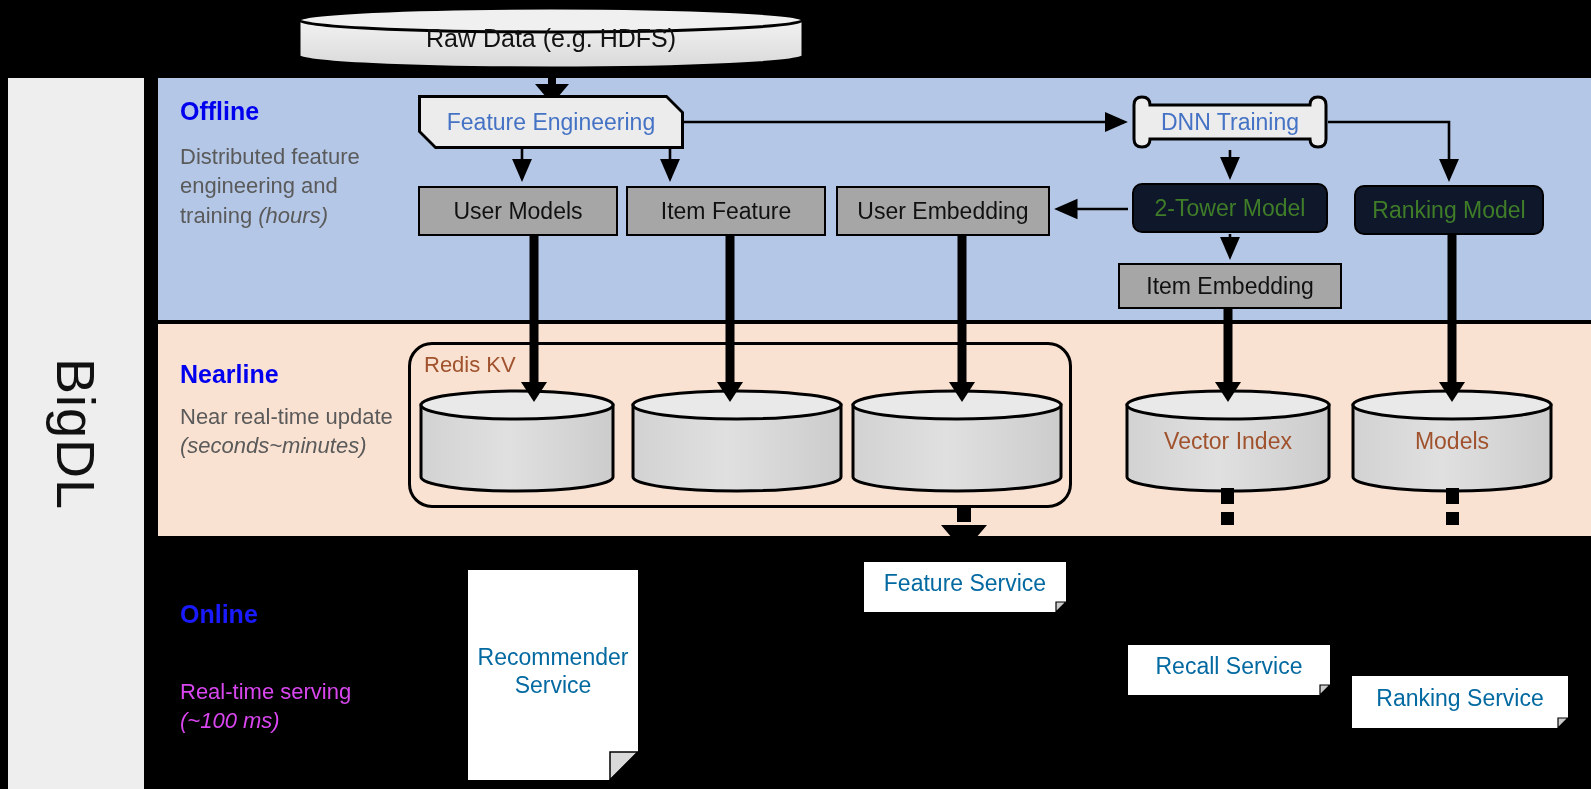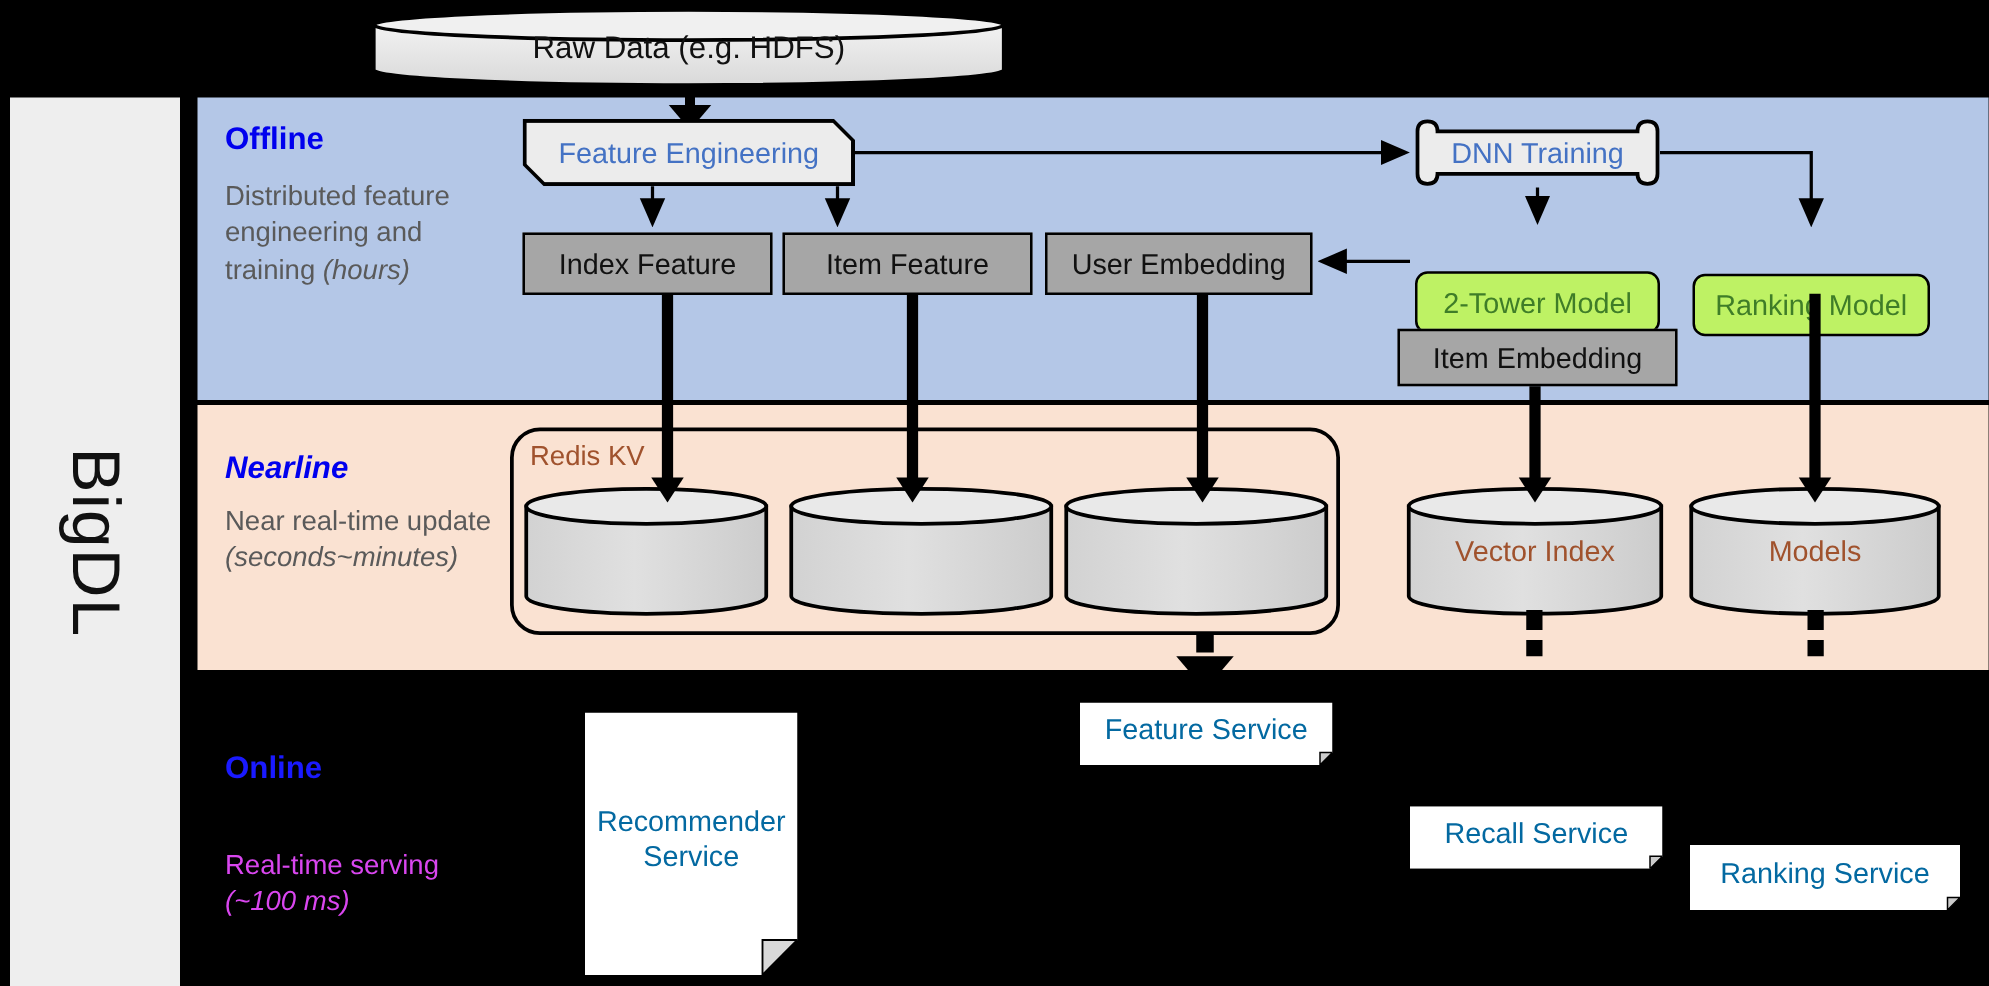--- a/index.html
+++ b/index.html
@@ -31,36 +31,36 @@
     letter-spacing:1px;
   }
 
   
   .band-title { position:absolute; font-size:25px; color:#0000ee; font-weight:600; }
   .band-sub   { position:absolute; font-size:22px; color:#5a5a5a; line-height:1.33; width:230px; }
   .band-sub em { font-style:italic;margin-top:48px; }
 
   #t-offline  { left:180px; top:97px; }
   #s-offline  { left:180px; top:142px; }
-  #t-nearline { left:180px; top:360px;font-style:italic; }
+  #t-nearline { left:180px; top:360px; }
   #s-nearline { left:180px; top:402px; width:250px; }
   #t-online   { left:180px; top:600px; color:#1a1aff; }
   #s-online   { left:180px; top:677px; color:#d946ef; }
 
   
   .node {
     position:absolute;
     display:flex; align-items:center; justify-content:center;
     text-align:center;
     border:2.5px solid #000;
     font-size:23px;
     z-index:5;
   }
   .gray  { background:#a6a6a6; color:#111; }
-  .light { background:#bef264;margin-top:34px; }
+  .light { background:#0f172a; }
   .blue-txt  { color:#4472c4;text-align:center; }
   .green-txt { color:#3f7d28; }
   .chamfer-outer {
     position:absolute; background:#000;
     clip-path: polygon(0 0, calc(100% - 17px) 0, 100% 17px, 100% 100%, 17px 100%, 0 calc(100% - 17px));
     z-index:5;
   }
   .chamfer-inner {
     position:absolute; left:3px; top:3px; right:3px; bottom:3px;
     background:#ececec;
@@ -154,21 +154,21 @@
 
   <div class="scallop-outer" style="left:1132px; top:95px; width:196px; height:54px;">
     <svg class="scallop-svg" width="196" height="54" viewBox="0 0 196 54">
       <path d="M2,10 Q2,2 10,2 Q18,2 18,10 L178,10 Q178,2 186,2 Q194,2 194,10
                L194,44 Q194,52 186,52 Q178,52 178,44 L18,44 Q18,52 10,52 Q2,52 2,44 Z" fill="#ececec" stroke="#000" stroke-width="3"></path>
     </svg>
     <div class="scallop-label blue-txt">DNN Training</div>
   </div>
 
   <div class="node gray" style="left:418px; top:186px; width:200px; height:50px;">
-    <span>Index Feature</span>
+    <span>User Models</span>
   </div>
   <div class="node gray" style="left:626px; top:186px; width:200px; height:50px;">
     <span>Item Feature</span>
   </div>
   <div class="node gray" style="left:836px; top:186px; width:214px; height:50px;">
     <span>User Embedding</span>
   </div>
 
   <div class="node light rounded" style="left:1132px; top:183px; width:196px; height:50px;">
     <span class="green-txt">2-Tower Model</span>

